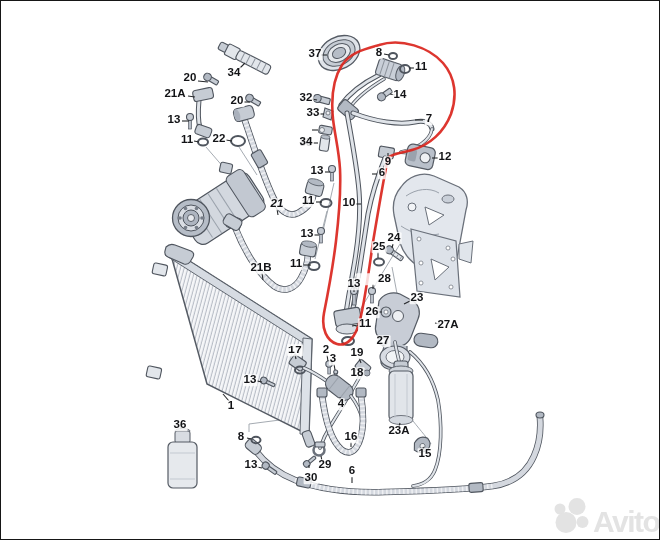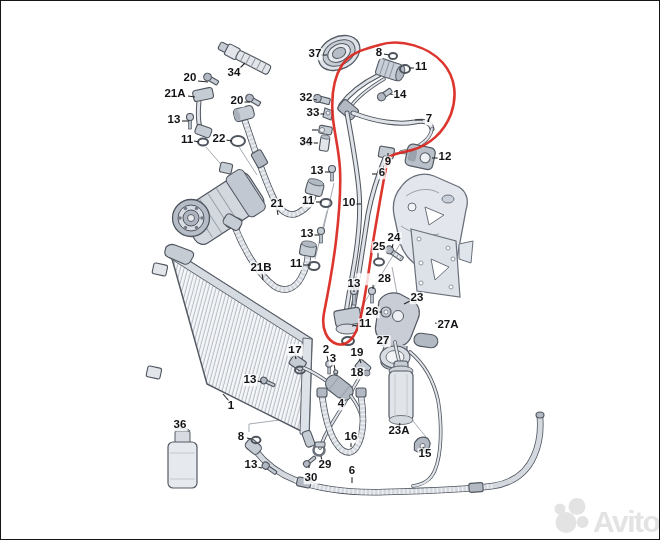--- a/index.html
+++ b/index.html
@@ -451,21 +451,21 @@
     <div class="callout" style="left: 305px; top: 97px;">32</div>
     <div class="callout" style="left: 312px; top: 112px;">33</div>
     <div class="callout" style="left: 305px; top: 142px;">35</div>
     <div class="callout" style="left: 305px; top: 141px;">34</div>
     <div class="callout" style="left: 444px; top: 156px;">12</div>
     <div class="callout" style="left: 387px; top: 161px;">9</div>
     <div class="callout" style="left: 381px; top: 172px;">6</div>
     <div class="callout" style="left: 316px; top: 170px;">13</div>
     <div class="callout" style="left: 307px; top: 200px;">11</div>
     <div class="callout" style="left: 348px; top: 202px;">10</div>
-    <div class="callout" style="left: 276px; top: 203px;">21</div>
+    <div class="callout" style="left: 276px; top: 203px; font-style: italic;">21</div>
     <div class="callout" style="left: 306px; top: 233px;">13</div>
     <div class="callout" style="left: 295px; top: 263px;">11</div>
     <div class="callout" style="left: 260px; top: 267px;">21B</div>
     <div class="callout" style="left: 393px; top: 237px;">24</div>
     <div class="callout" style="left: 378px; top: 246px;">25</div>
     <div class="callout" style="left: 373px; top: 278px; padding-left: 22px;">28</div>
     <div class="callout" style="left: 371px; top: 311px;">26</div>
     <div class="callout" style="left: 416px; top: 297px;">23</div>
     <div class="callout" style="left: 447px; top: 324px;">27A</div>
     <div class="callout" style="left: 353px; top: 283px;">13</div>

